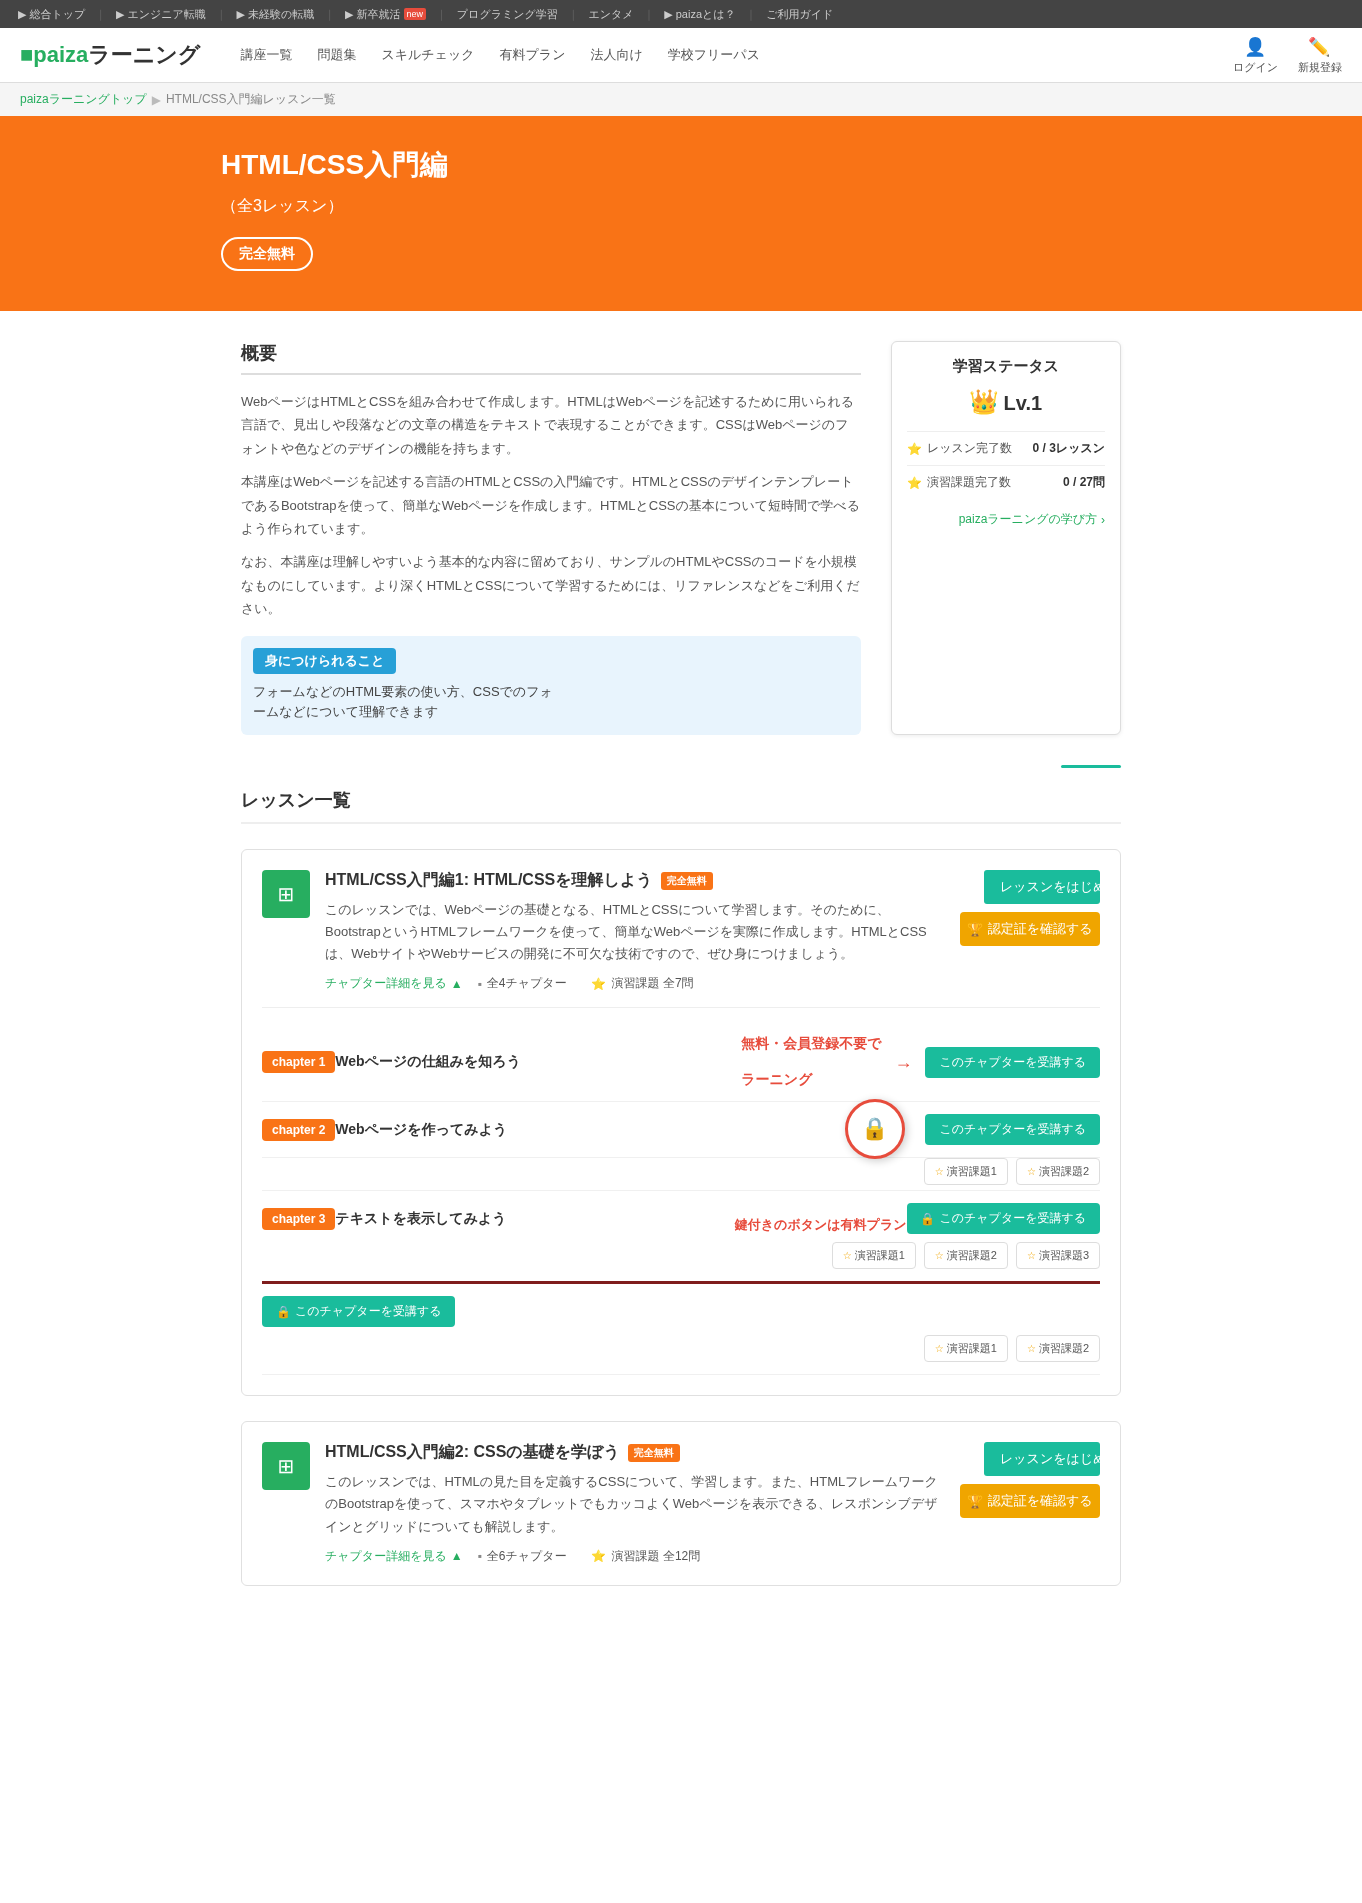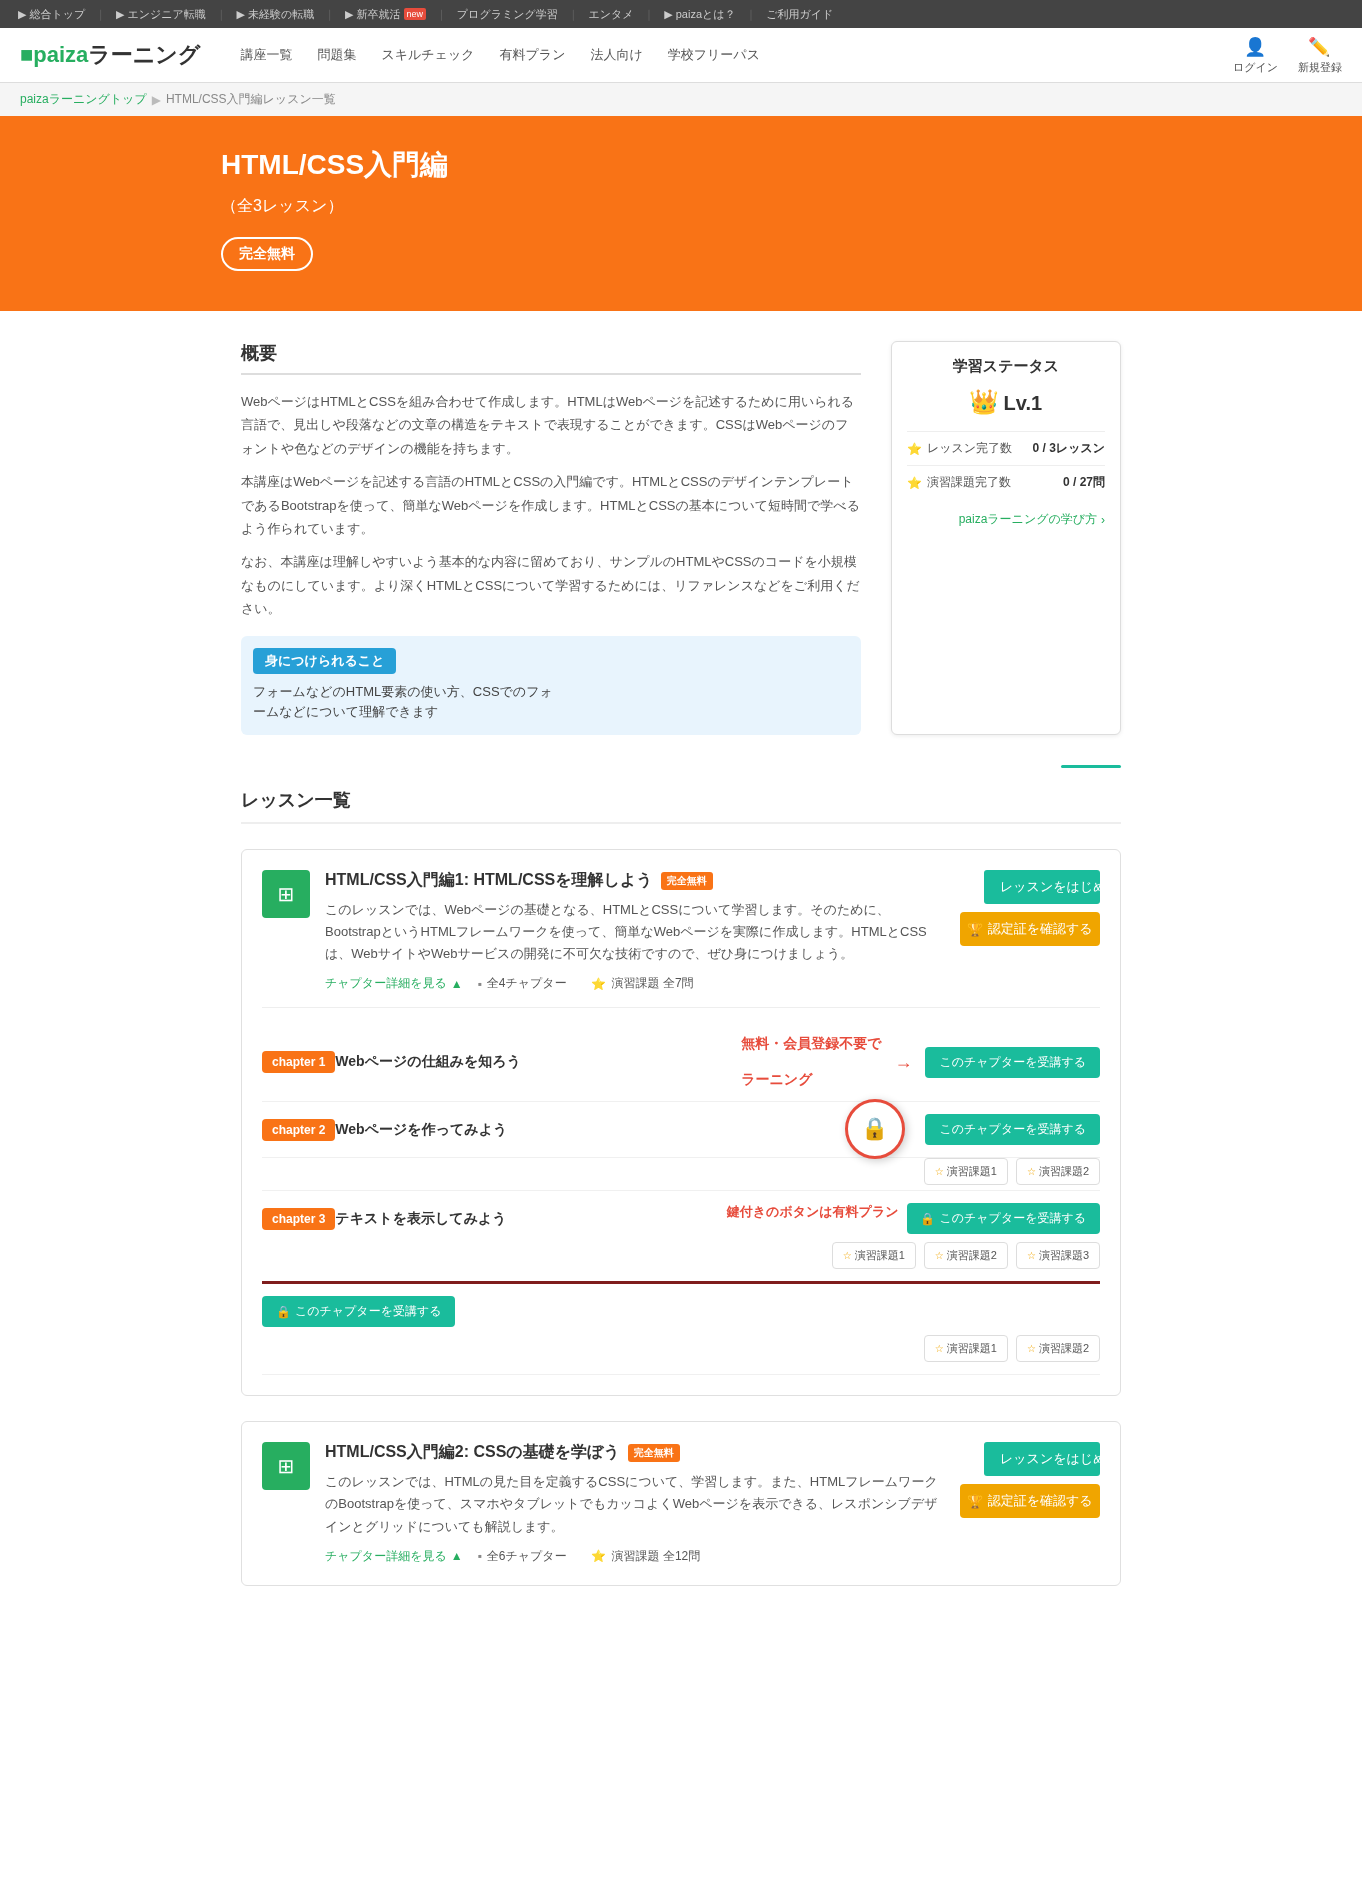--- a/index.html
+++ b/index.html
@@ -614,21 +614,21 @@
             <span>演習課題2</span>
           </button>
         </div>
 
         <div style="padding:12px 0;border-bottom:3px solid #7f1d1d;">
           <div style="display:flex;align-items:center;justify-content:space-between;">
             <div class="chapter-item-content">
               <span class="chapter-badge">chapter 3</span>
               <span class="chapter-name">テキストを表示してみよう</span>
             </div>
-            <div style="display:flex;align-items:flex-start;gap:8px;margin-left:45px;">
+            <div style="display:flex;align-items:flex-end;margin-left:45px;">
               <span class="lock-notice">鍵付きのボタンは有料プラン</span>
               <button class="btn-chapter-locked">
                 <span>🔒</span>
                 <span>このチャプターを受講する</span>
               </button>
             </div>
           </div>
           <div style="display:flex;justify-content:flex-end;gap:8px;margin-top:8px;">
             <button class="exercise-btn">
               <span class="star">☆</span>

